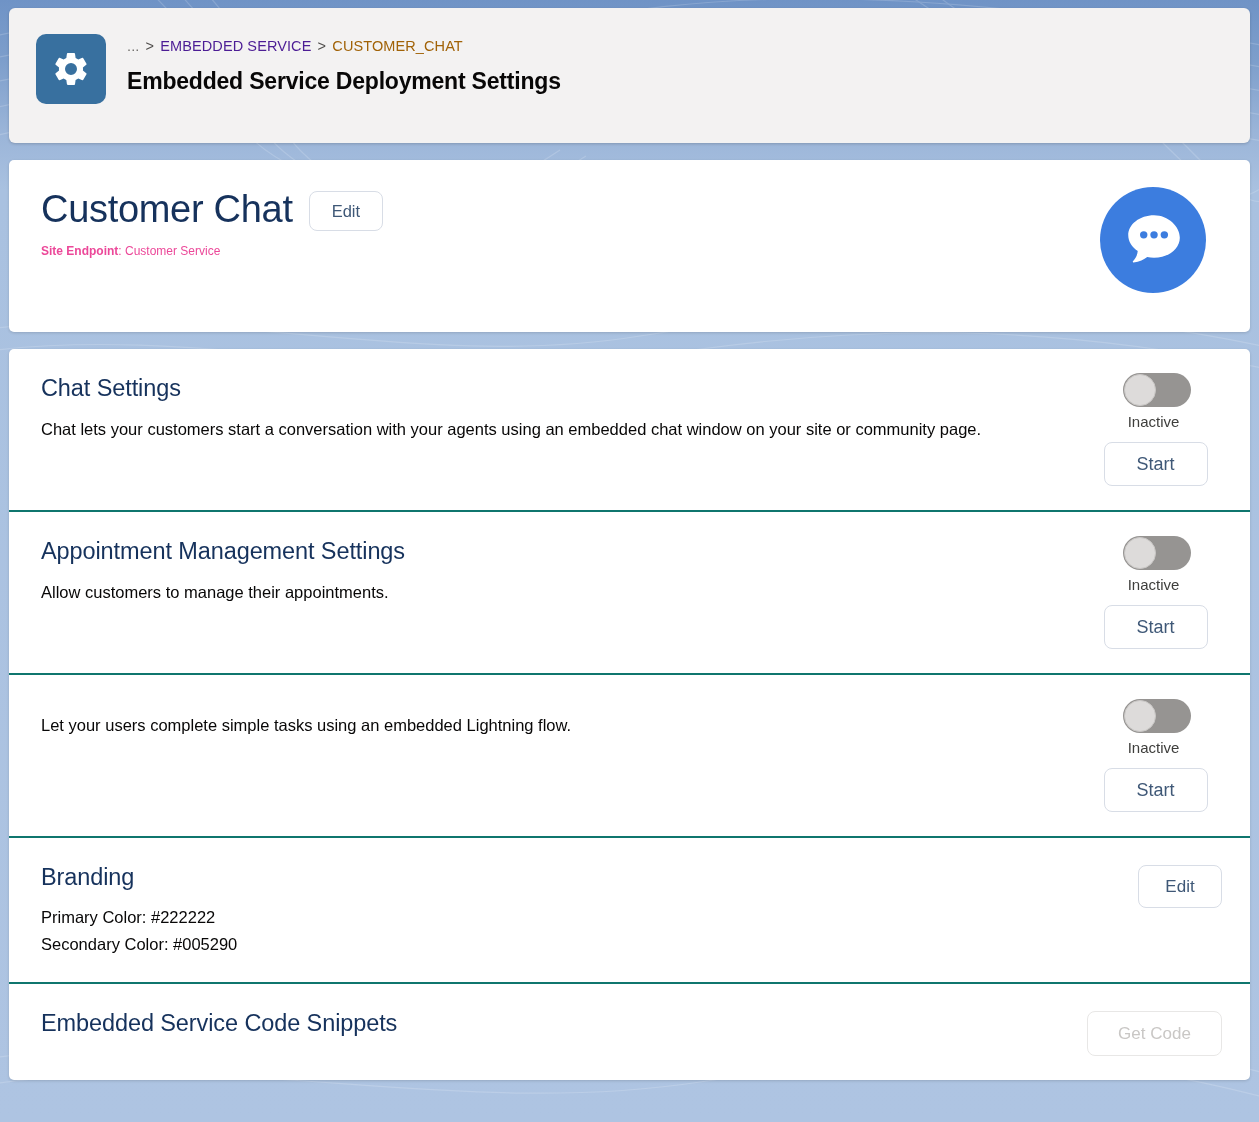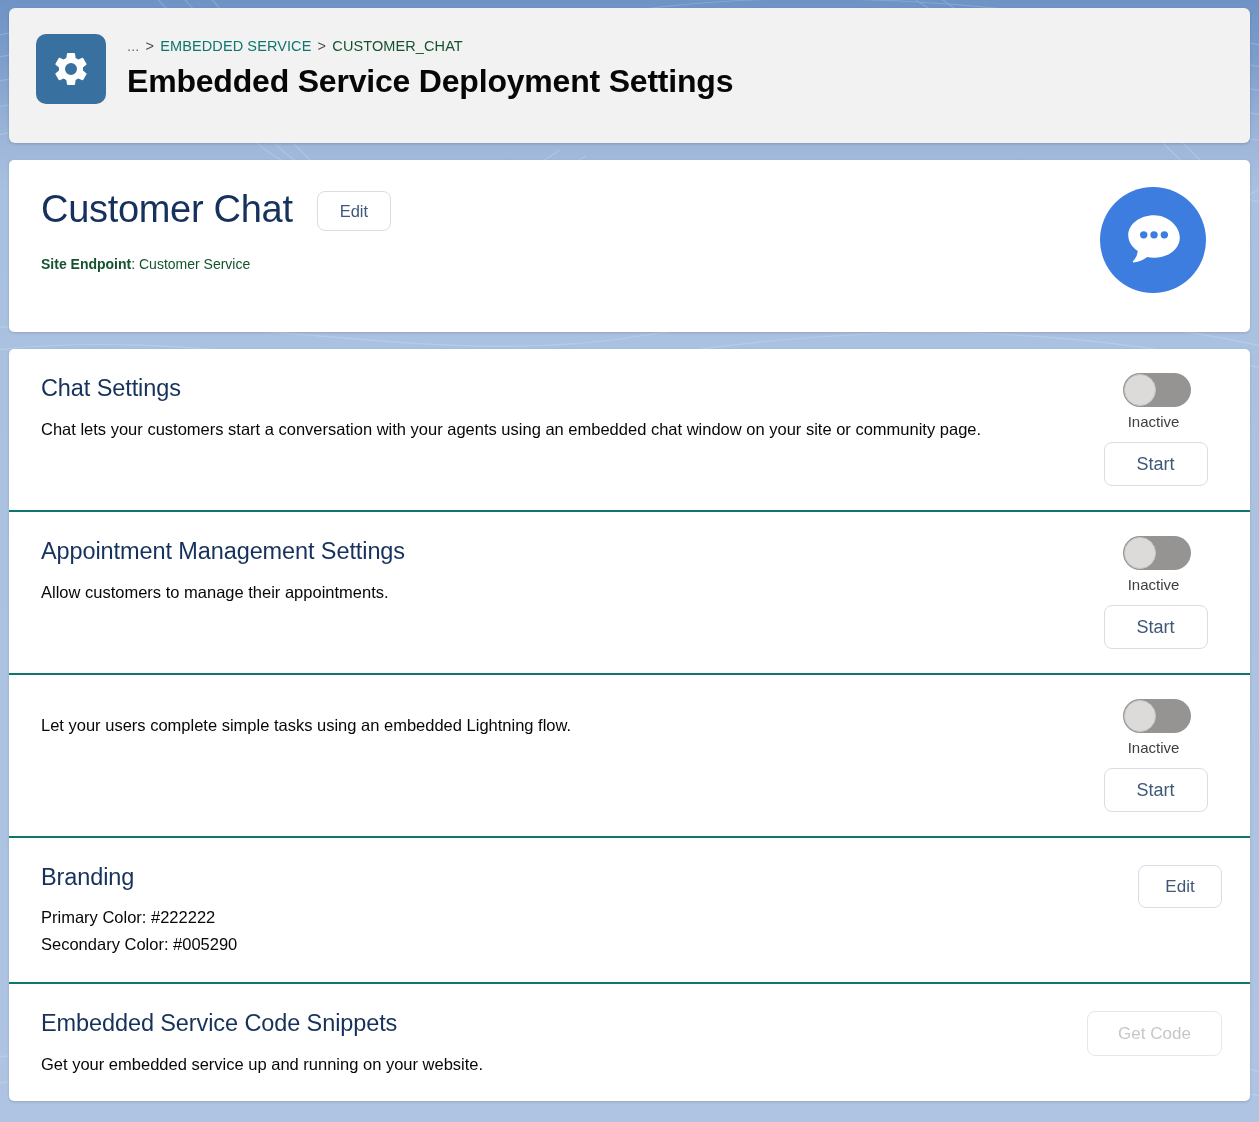--- a/index.html
+++ b/index.html
@@ -57,66 +57,66 @@
 
   .breadcrumb {
     font-size: 14.5px;
     color: #514f4d;
     letter-spacing: .1px;
     white-space: nowrap;
     line-height: 20px;
   }
   .breadcrumb .crumb-ellipsis { color: #706e6b; }
   .breadcrumb .crumb-sep { color: #514f4d; padding: 0 2px; }
-  .breadcrumb .crumb-link { color: #0f766e; }
-  .breadcrumb .crumb-current { color: #14532d; }
+  .breadcrumb .crumb-link { color: #4c1d95; }
+  .breadcrumb .crumb-current { color: #a16207; }
 
   .page-title {
-    font-size: 32px;
+    font-size: 23px;
     font-weight: bold;
     color: #080707;
     line-height: 38px;
     margin-top: 6px;
     letter-spacing: -.2px;
   }
 
   
   .summary-card {
     background: #ffffff;
     border-radius: 5px;
     margin-top: 17px;
     height: 172px;
     padding: 26px 28px 0 32px;
     position: relative;
     box-shadow: 0 1px 3px rgba(0,0,0,.15);
   }
-  .summary-title-row { display: flex; align-items: center; gap: 24px; }
+  .summary-title-row { display: flex; align-items: center; gap: 16px; }
   .deployment-name {
     font-size: 38px;
     font-weight: 300;
     color: #16325c;
     line-height: 46px;
     letter-spacing: -.3px;
   }
   .btn {
     background: #ffffff;
     border: 1px solid #d8dde6;
     border-radius: 8px;
     color: #3f5877;
     font-family: "Liberation Sans", sans-serif;
     font-size: 16.5px;
     cursor: pointer;
     line-height: 1;
   }
   .btn-edit-title { padding: 11px 22px; margin-top: 4px; }
 
   .site-endpoint {
-    margin-top: 21px;
-    font-size: 14px;
-    color: #14532d;
+    margin-top: 8px;
+    font-size: 12px;
+    color: #ec4899;
     line-height: 22px;
   }
   .site-endpoint b { font-weight: bold; }
   .site-endpoint span.value { font-weight: normal; }
 
   .chat-badge {
     position: absolute;
     right: 44px;
     top: 27px;
     width: 106px; height: 106px;
@@ -329,21 +329,20 @@
         </div>
       </div>
       <div class="setting-aside aside-right">
         <button class="btn btn-edit-branding">Edit</button>
       </div>
     </div>
 
     <div class="setting-row">
       <div class="setting-main">
         <div class="setting-title">Embedded Service Code Snippets</div>
-        <div class="setting-desc">Get your embedded service up and running on your website.</div>
       </div>
       <div class="setting-aside aside-right">
         <button class="btn btn-getcode" disabled="">Get Code</button>
       </div>
     </div>
 
   </div>
 </div>
 
 </body></html>

